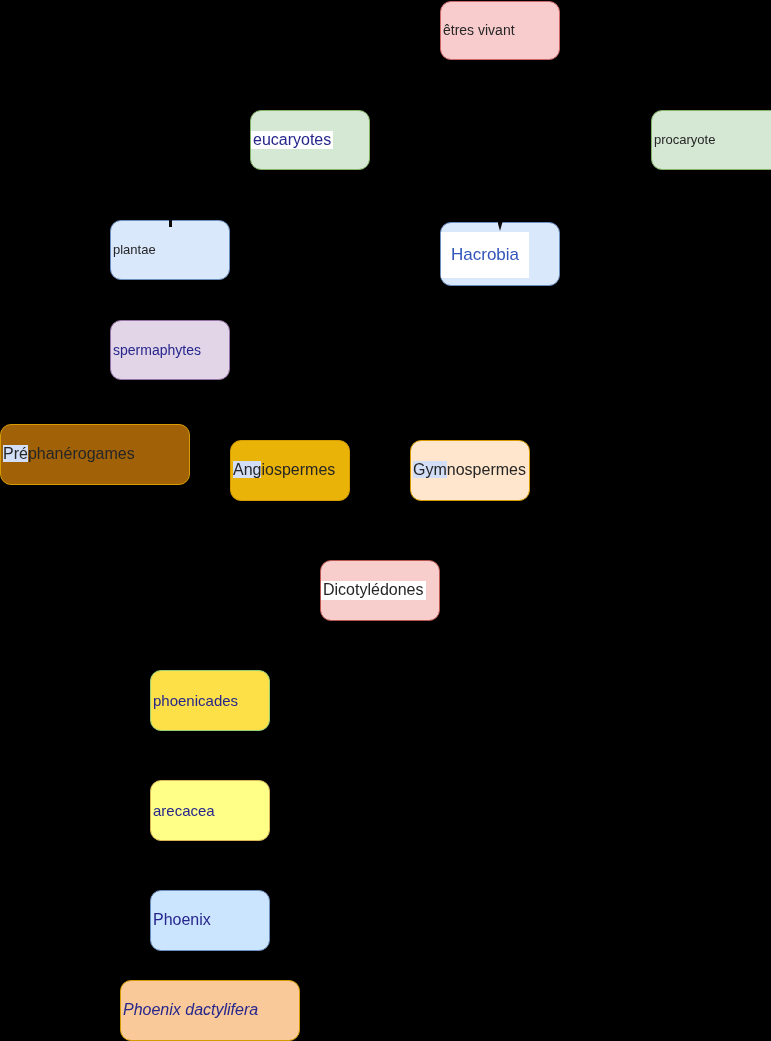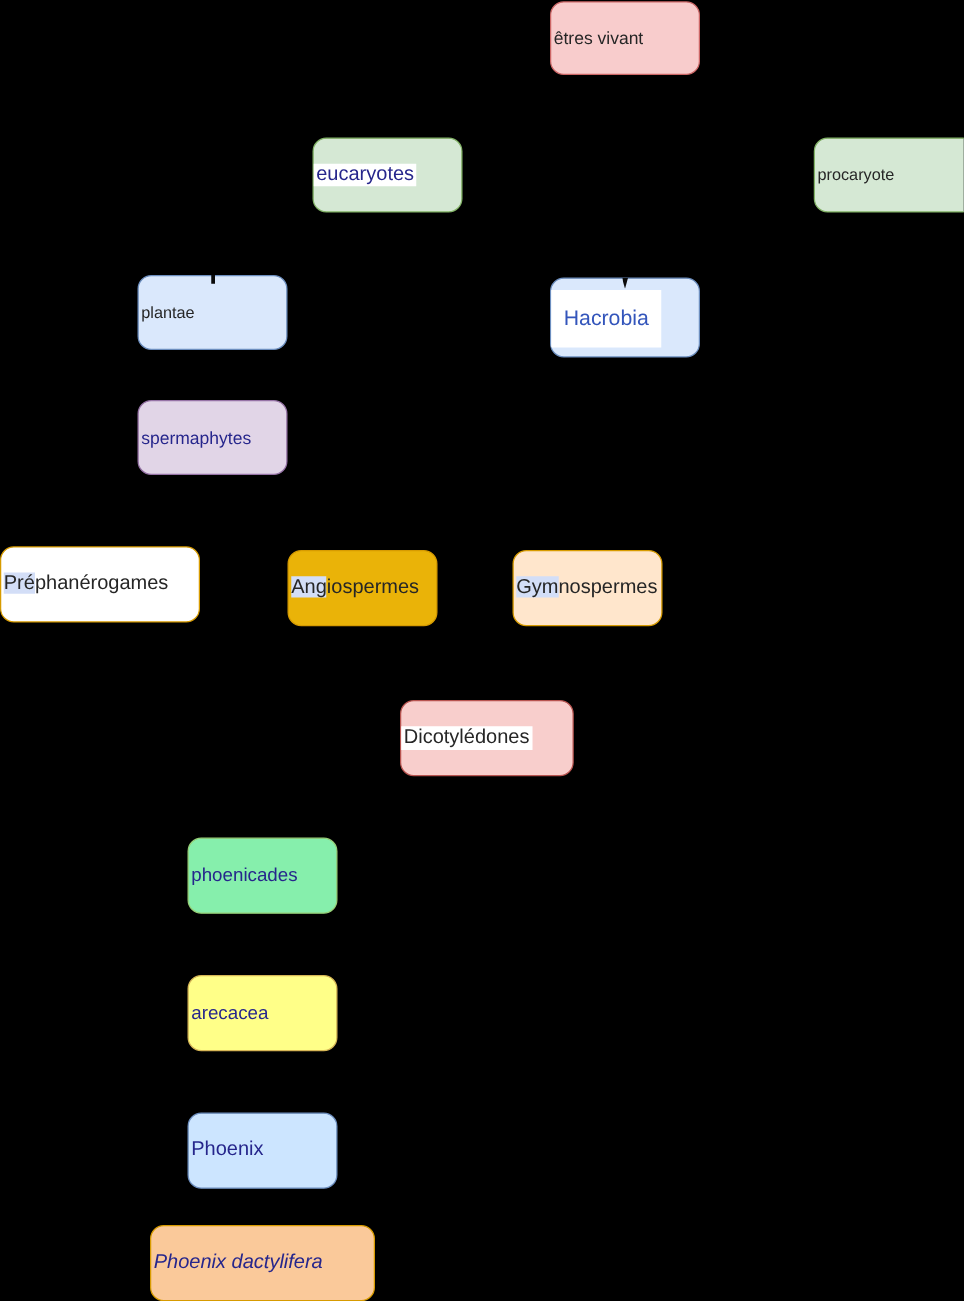--- a/index.html
+++ b/index.html
@@ -90,33 +90,33 @@
       <span class="stub thin"></span>
       <span class="label">plantae</span>
     </div>
     <div class="node" style="left: 440px; top: 222px; width: 120px; height: 64px; background: rgb(218, 232, 252); border-color: rgb(108, 142, 191); color: rgb(51, 85, 187); font-size: 17px;">
       <span class="stub"></span>
       <span class="label hl-white" style="padding: 13px 10px; margin-top: 2px;">Hacrobia</span>
     </div>
     <div class="node" style="left: 110px; top: 320px; width: 120px; height: 60px; background: rgb(225, 213, 231); border-color: rgb(150, 115, 166); color: rgb(38, 38, 140); font-size: 14px;">
       <span class="label">spermaphytes</span>
     </div>
-    <div class="node" style="left: 0px; top: 437px; width: 160px; height: 61px; background: #ffffff; border-color: rgb(215, 155, 0); color: rgb(38, 38, 38); font-size: 16px;">
+    <div class="node" style="left: 0px; top: 424px; width: 190px; height: 61px; background: #a16207; border-color: rgb(215, 155, 0); color: rgb(38, 38, 38); font-size: 16px;">
       <span class="label"><span class="hl-blue">Pré</span><span>phanérogames</span></span>
     </div>
     <div class="node" style="left: 230px; top: 440px; width: 120px; height: 61px; background: #eab308; border-color: rgb(215, 155, 0); color: rgb(38, 38, 38); font-size: 16px;">
       <span class="label"><span class="hl-blue">Ang</span><span>iospermes</span></span>
     </div>
     <div class="node" style="left: 410px; top: 440px; width: 120px; height: 61px; background: rgb(255, 230, 204); border-color: rgb(215, 155, 0); color: rgb(38, 38, 38); font-size: 16px;">
       <span class="label"><span class="hl-blue">Gym</span><span>nospermes</span></span>
     </div>
-    <div class="node" style="left: 320px; top: 560px; width: 139px; height: 61px; background: rgb(248, 206, 204); border-color: rgb(184, 84, 80); color: rgb(38, 38, 38); font-size: 16px;">
+    <div class="node" style="left: 320px; top: 560px; width: 120px; height: 61px; background: rgb(248, 206, 204); border-color: rgb(184, 84, 80); color: rgb(38, 38, 38); font-size: 16px;">
       <span class="label hl-white">Dicotylédones</span>
     </div>
-    <div class="node" style="left: 150px; top: 670px; width: 120px; height: 61px; background: #86efac; border-color: rgb(151, 208, 119); color: rgb(38, 38, 140); font-size: 15px;">
+    <div class="node" style="left: 150px; top: 670px; width: 120px; height: 61px; background: #fde047; border-color: rgb(151, 208, 119); color: rgb(38, 38, 140); font-size: 15px;">
       <span class="label">phoenicades</span>
     </div>
     <div class="node" style="left: 150px; top: 780px; width: 120px; height: 61px; background: rgb(255, 255, 136); border-color: rgb(214, 182, 86); color: rgb(38, 38, 140); font-size: 15px;">
       <span class="label">arecacea</span>
     </div>
     <div class="node" style="left: 150px; top: 890px; width: 120px; height: 61px; background: rgb(204, 229, 255); border-color: rgb(108, 142, 191); color: rgb(38, 38, 140); font-size: 16px;">
       <span class="label">Phoenix</span>
     </div>
     <div class="node italic" style="left: 120px; top: 980px; width: 180px; height: 61px; background: rgb(250, 201, 154); border-color: rgb(215, 155, 0); color: rgb(38, 38, 140); font-size: 16px;">
       <span class="label">Phoenix dactylifera</span>

